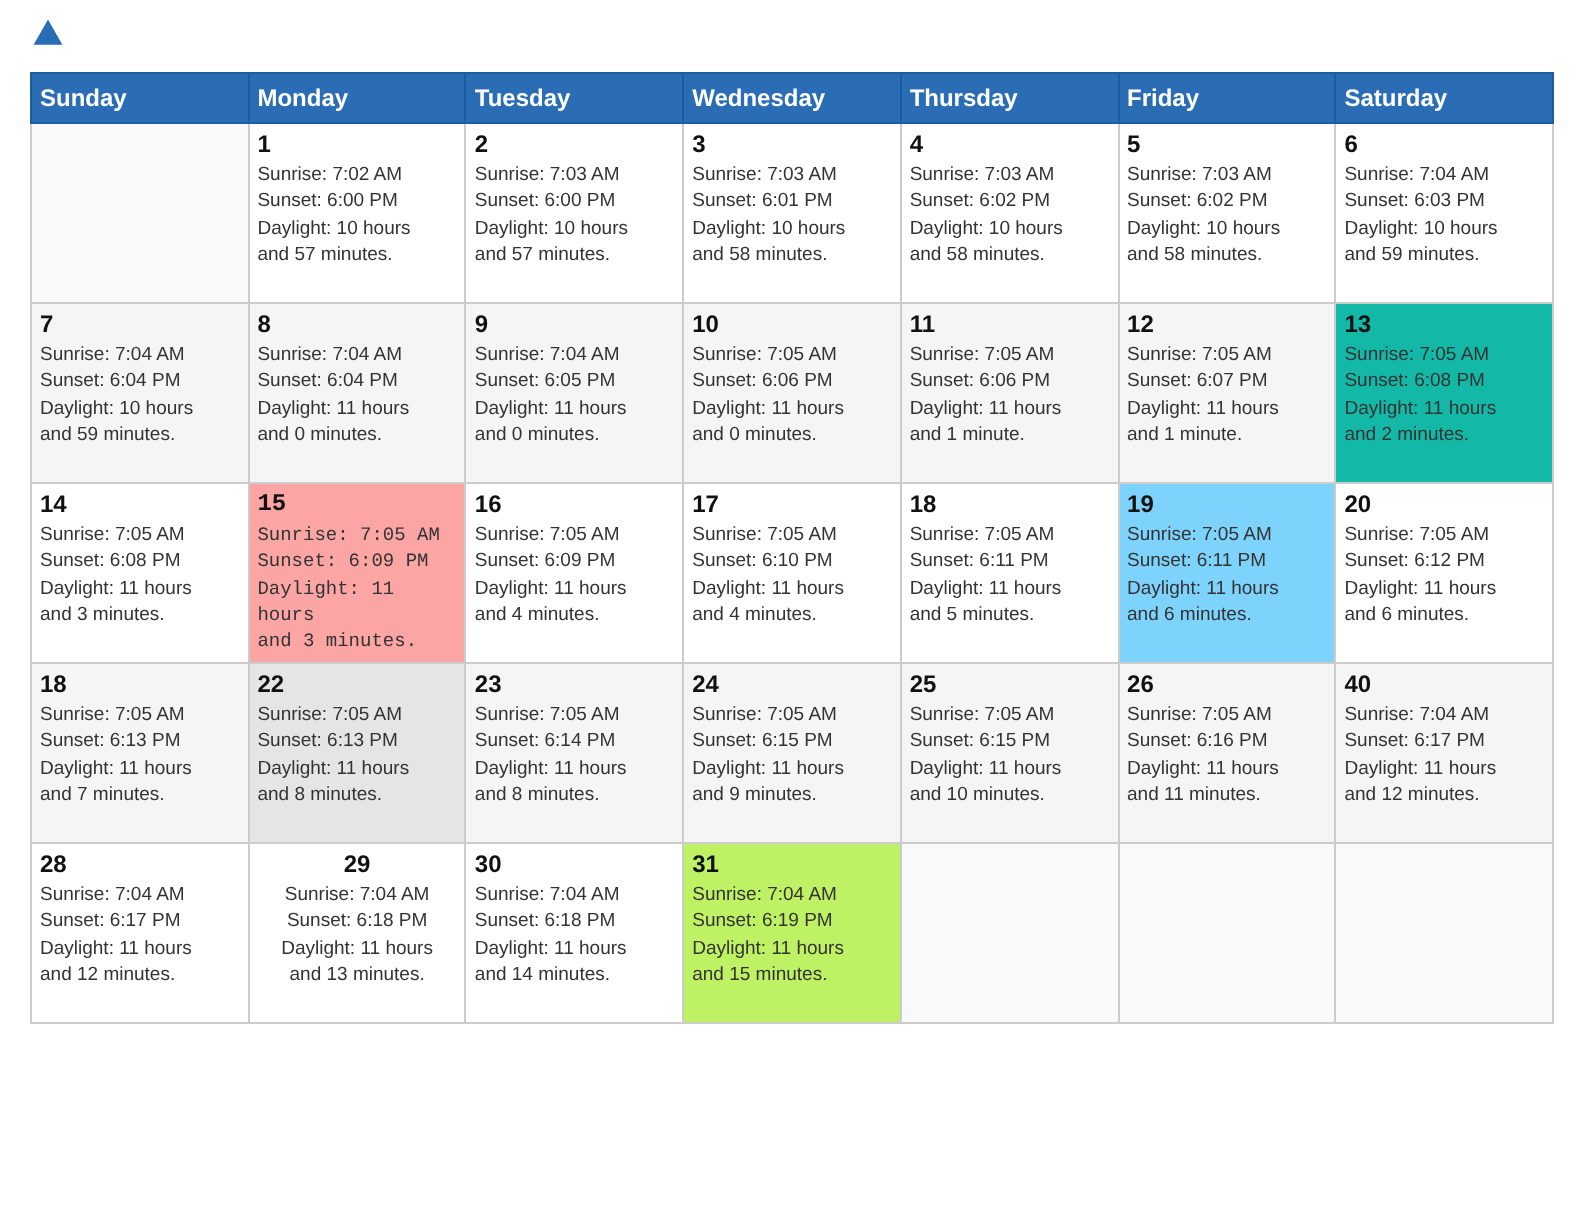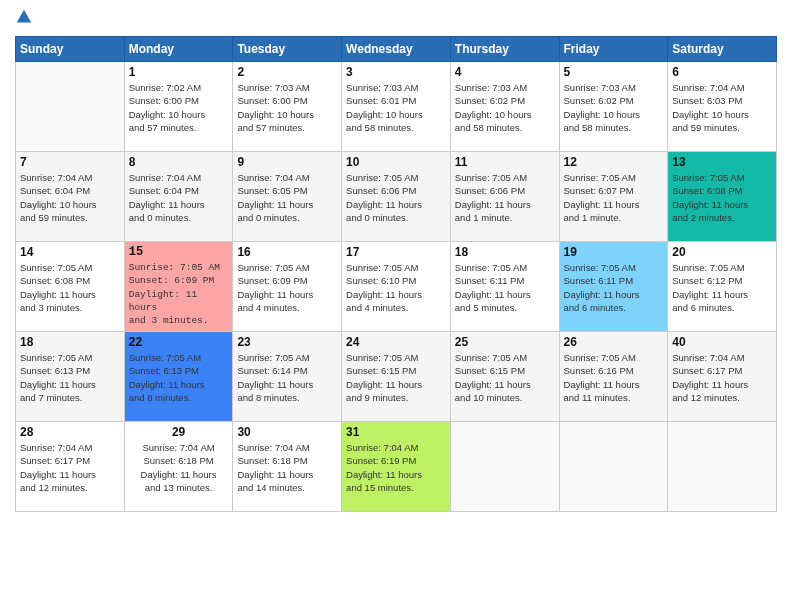--- a/index.html
+++ b/index.html
@@ -269,21 +269,21 @@
         </td>
       </tr>
       <tr>
         <td style="background-color: rgb(245, 245, 245);">
           <span class="day-number">18</span>
           <div class="day-info" style="white-space: pre-line;">Sunrise: 7:05 AM
 Sunset: 6:13 PM
 Daylight: 11 hours
 and 7 minutes.</div>
         </td>
-        <td style="background-color: #3b82f6;">
+        <td style="background-color: #e5e5e5;">
           <span class="day-number">22</span>
           <div class="day-info" style="white-space: pre-line;">Sunrise: 7:05 AM
 Sunset: 6:13 PM
 Daylight: 11 hours
 and 8 minutes.</div>
         </td>
         <td style="background-color: rgb(245, 245, 245); margin-left: 16px;">
           <span class="day-number">23</span>
           <div class="day-info" style="white-space: pre-line;">Sunrise: 7:05 AM
 Sunset: 6:14 PM

